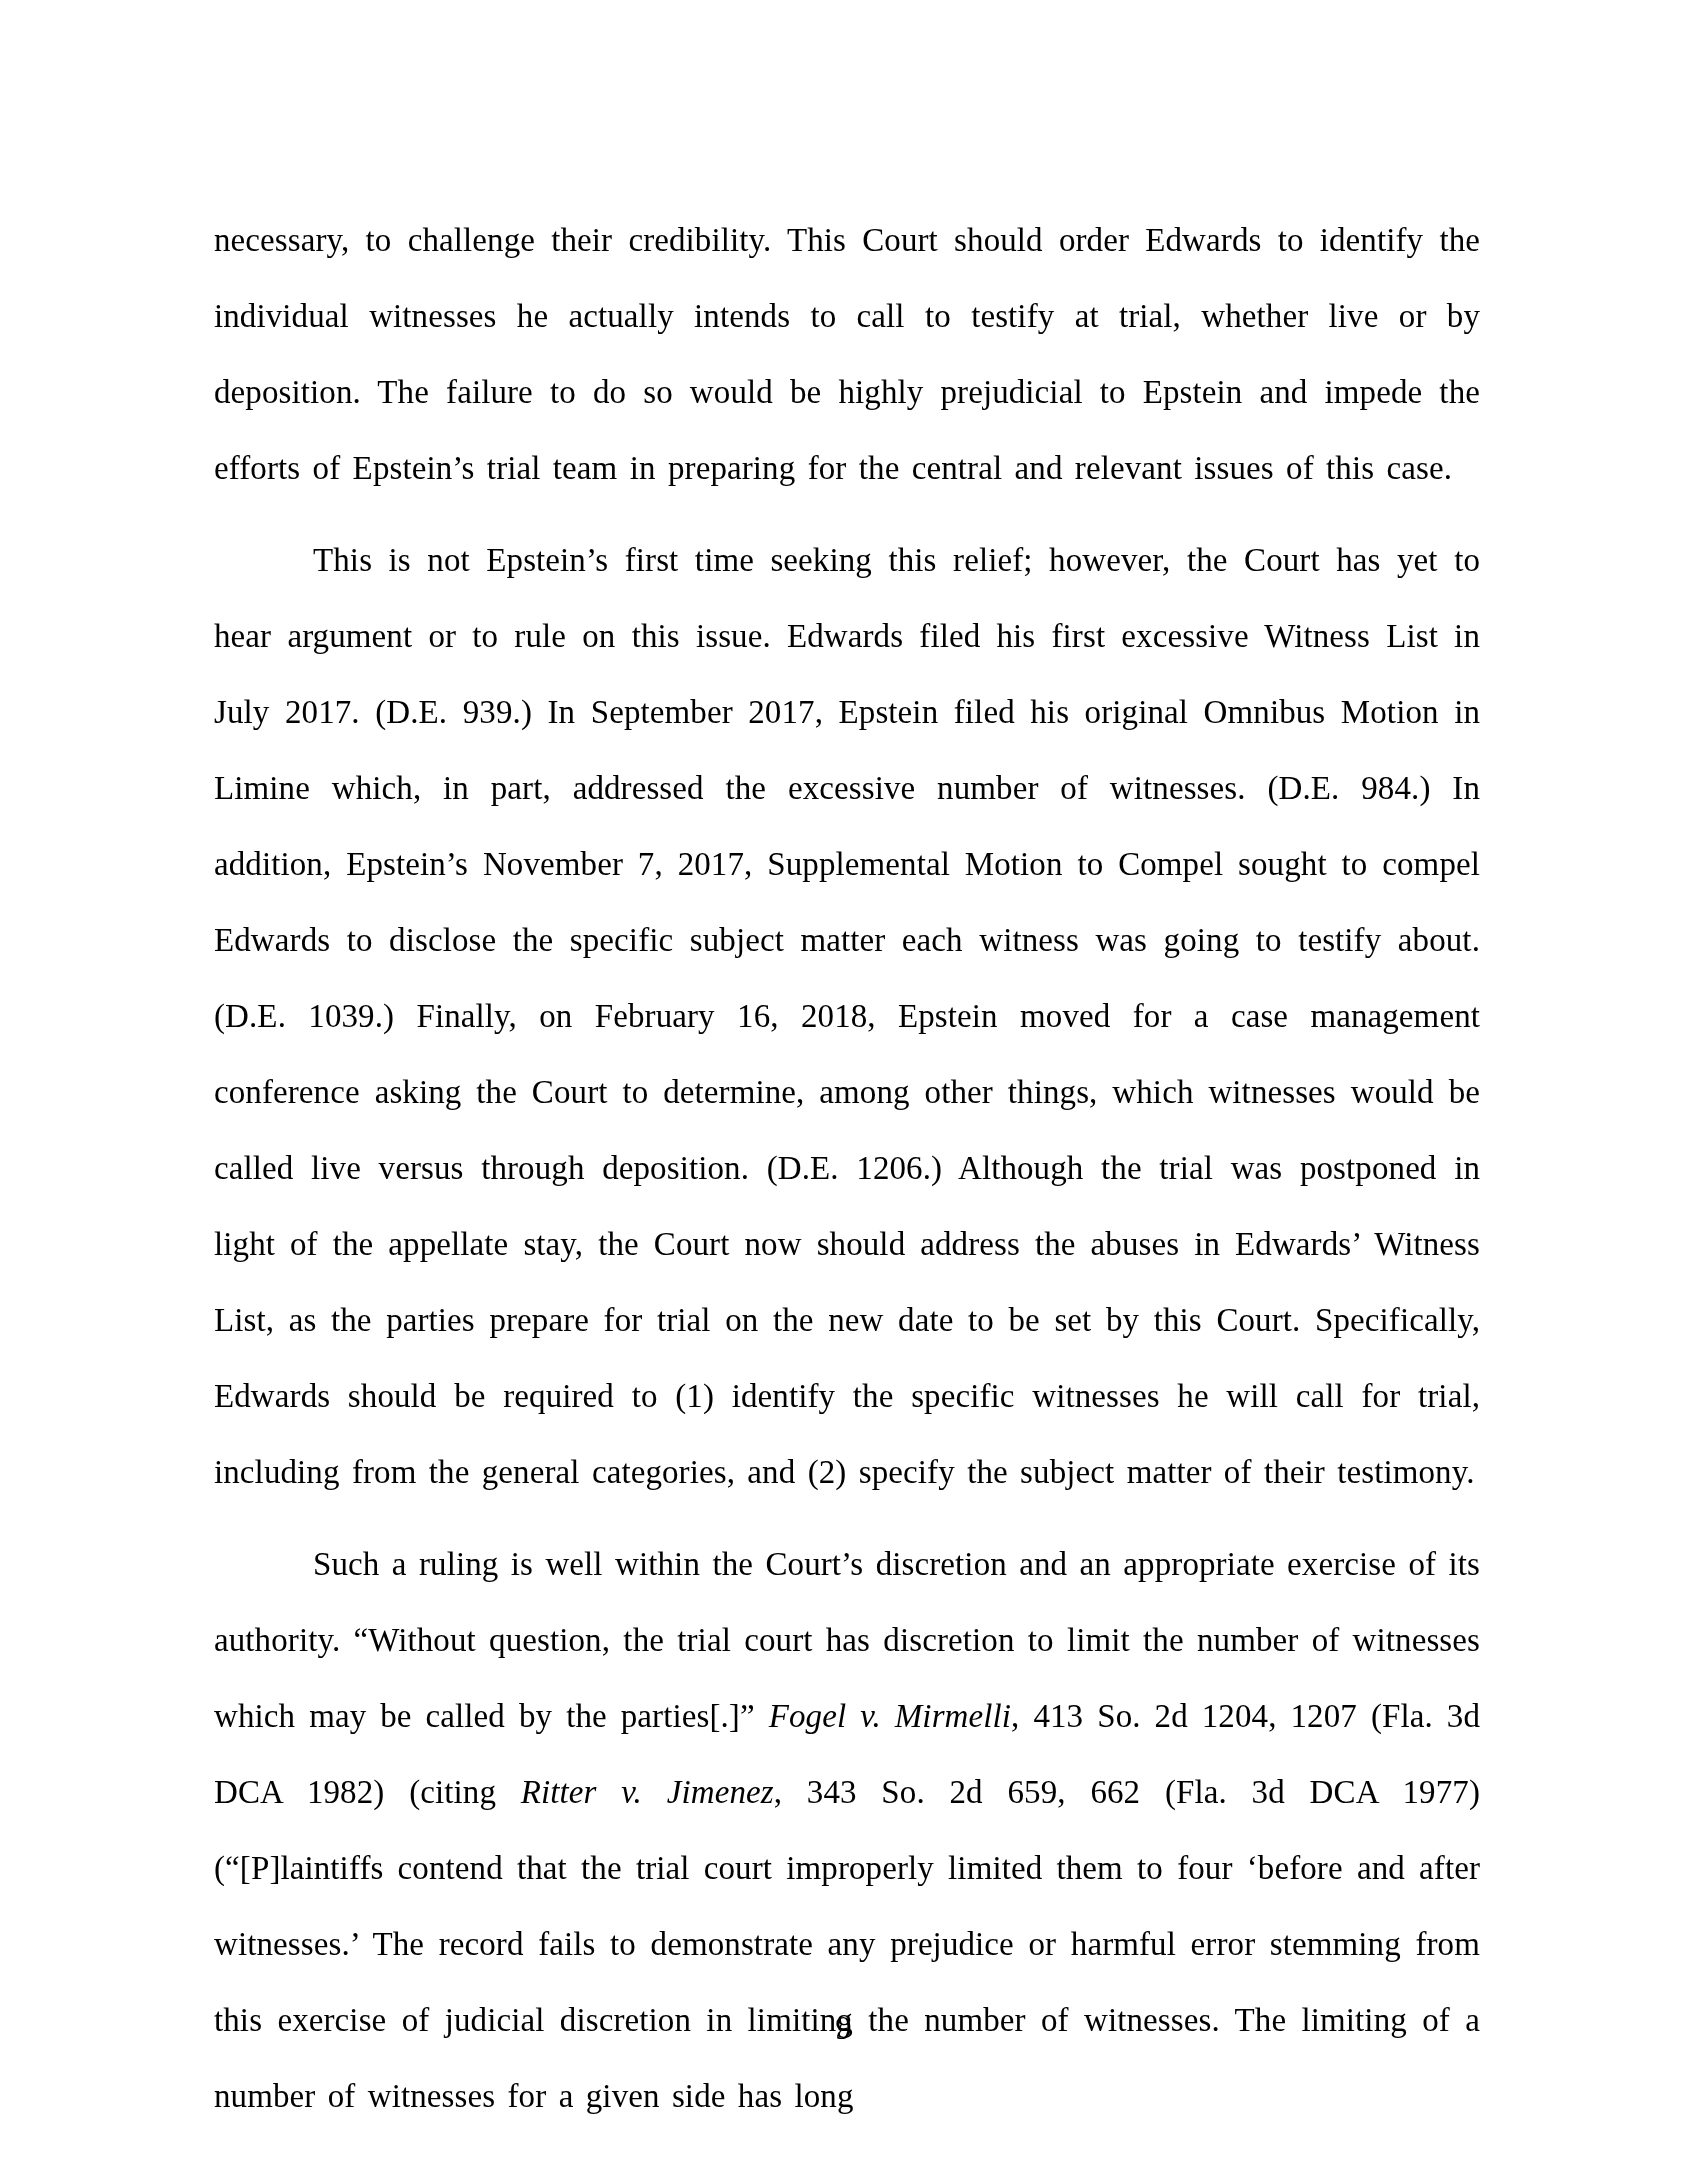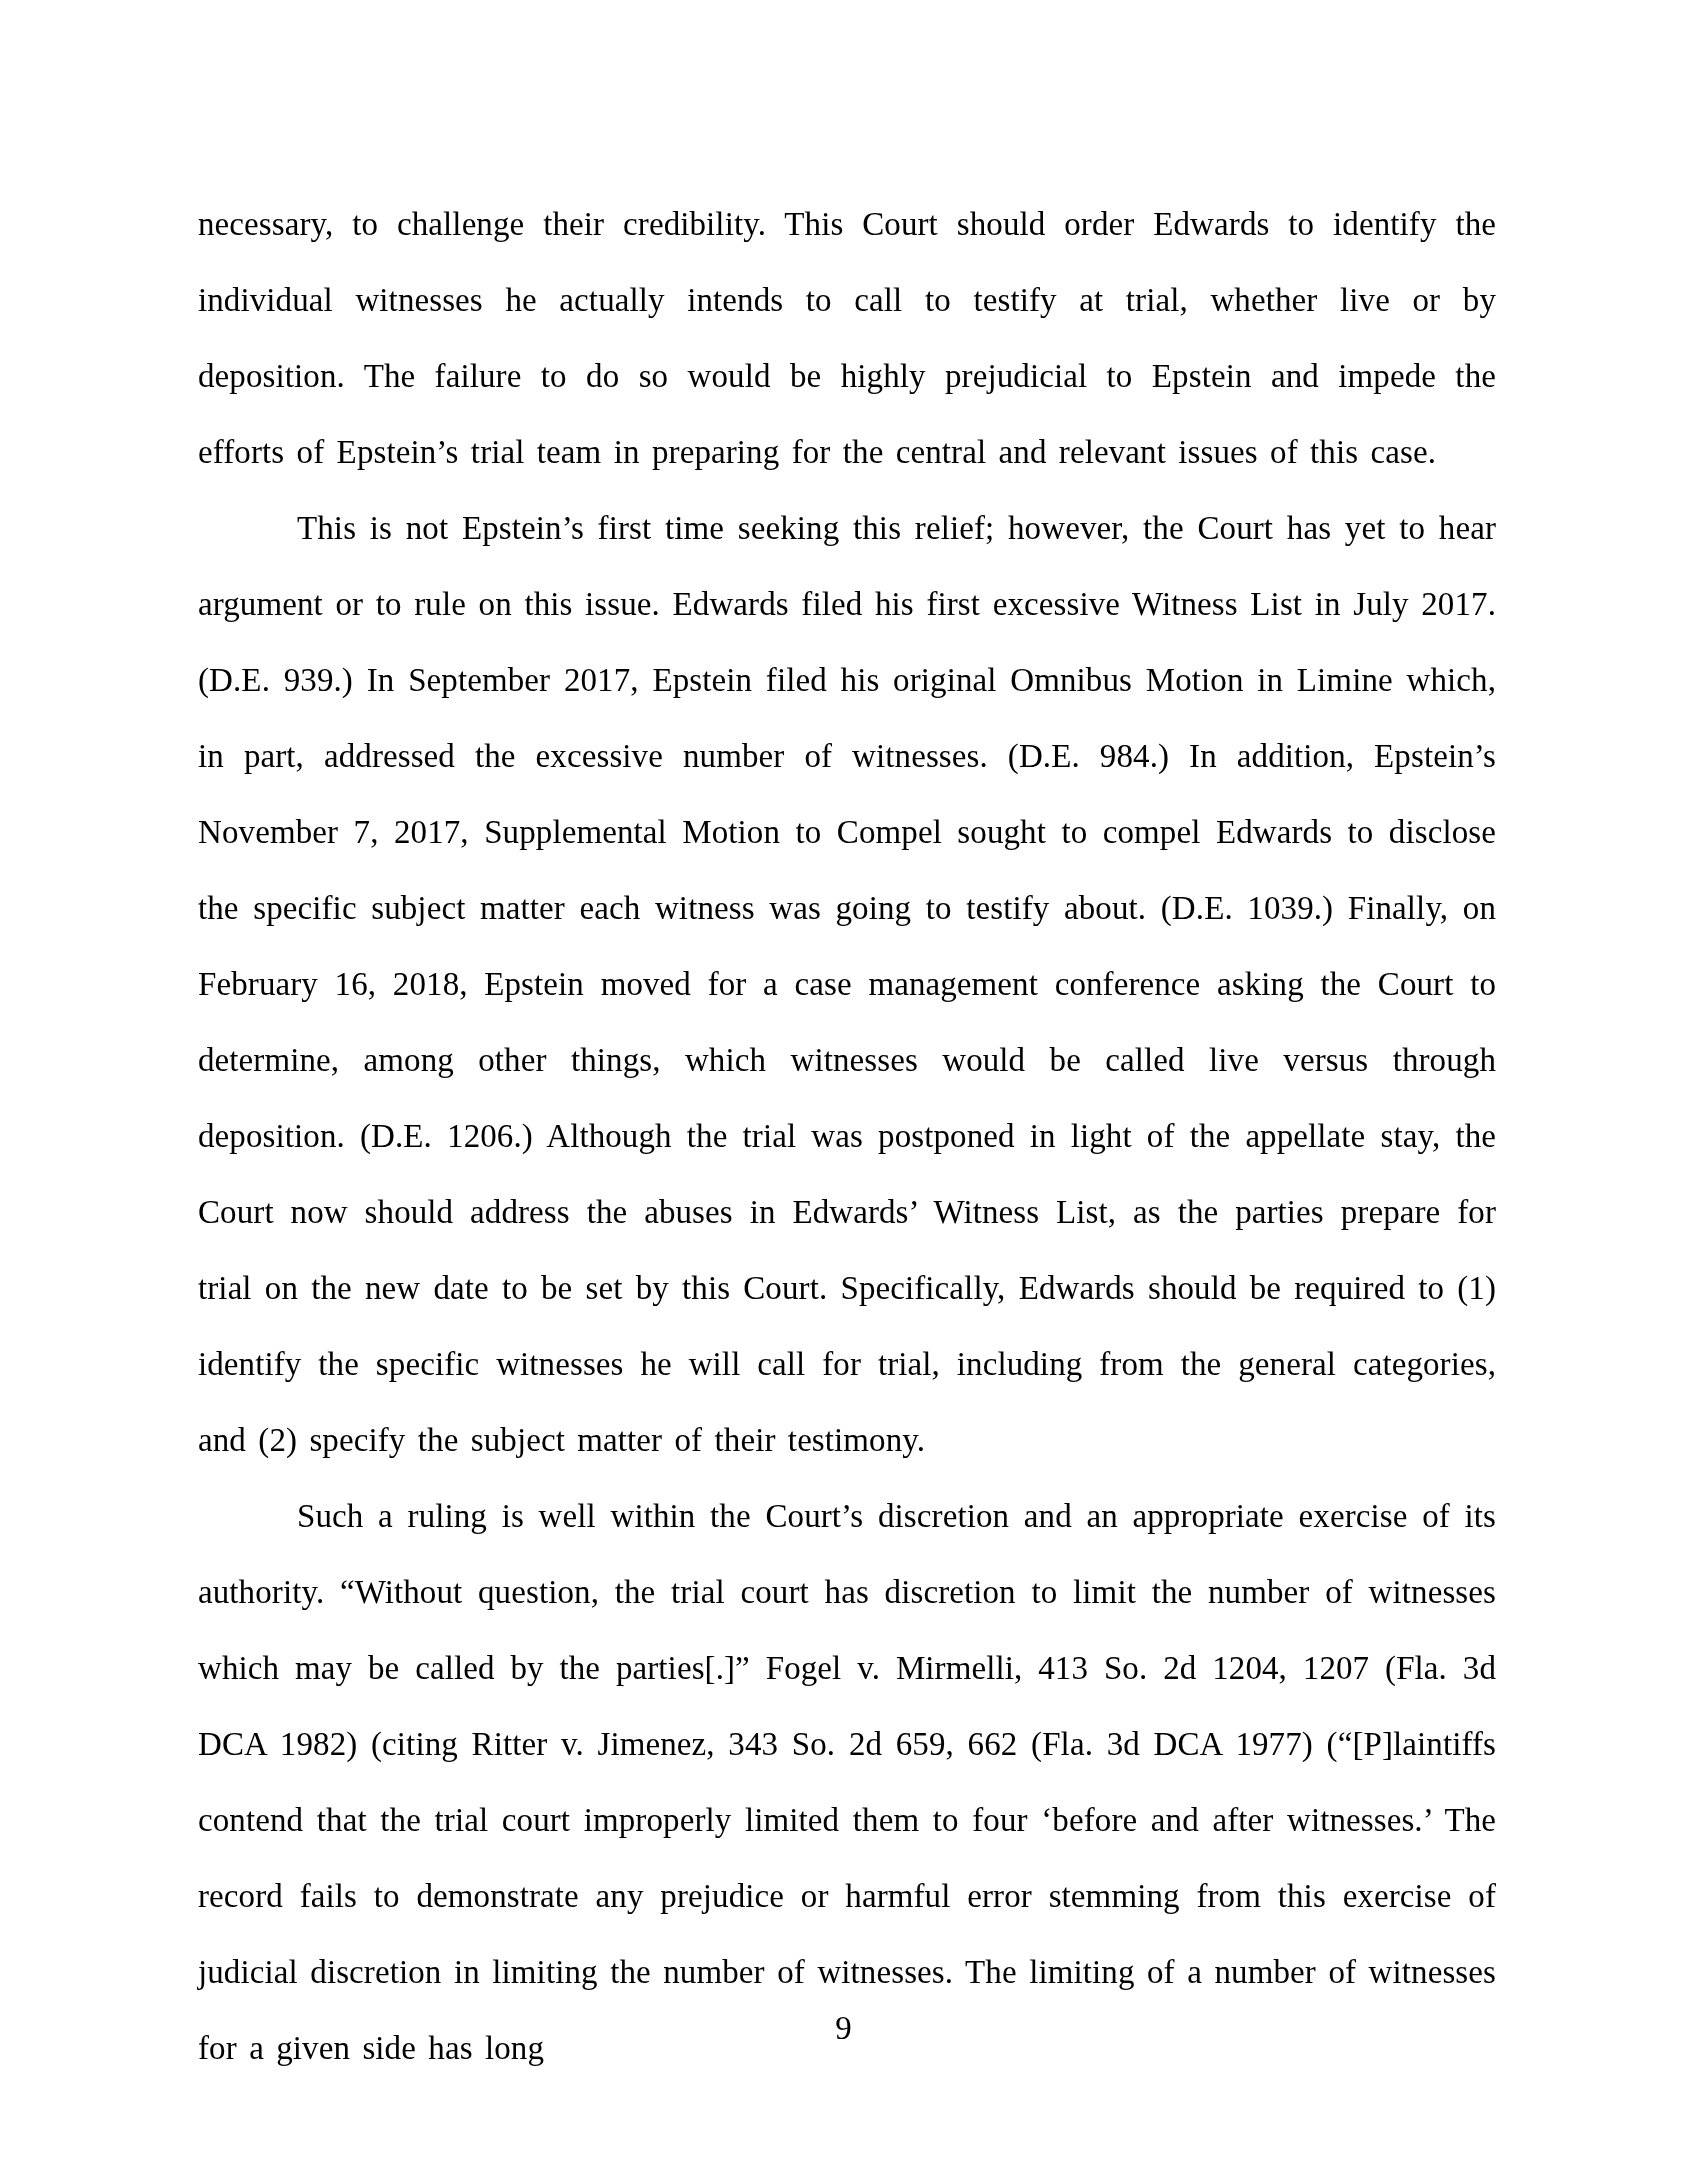--- a/index.html
+++ b/index.html
@@ -23,32 +23,33 @@
     height: 2183px;
     background: #ffffff;
   }
   .text-block {
     position: absolute;
     left: 198px;
     top: 186px;
     width: 1298px;
   }
   .para {
-    margin: 0;
+    margin: 16px;
     padding: 0;
     font-size: 33px;
     line-height: 76px;
     text-align: justify;
     letter-spacing: 0.1px;
     word-spacing: 4px;
   }
   .para.indented {
     text-indent: 99px;
   }
   .para .em {
+    font-style: italic;
   }
   .page-number {
     position: absolute;
     left: 0;
     top: 2008px;
     width: 1687px;
     text-align: center;
     font-size: 33px;
     line-height: 40px;
   }

